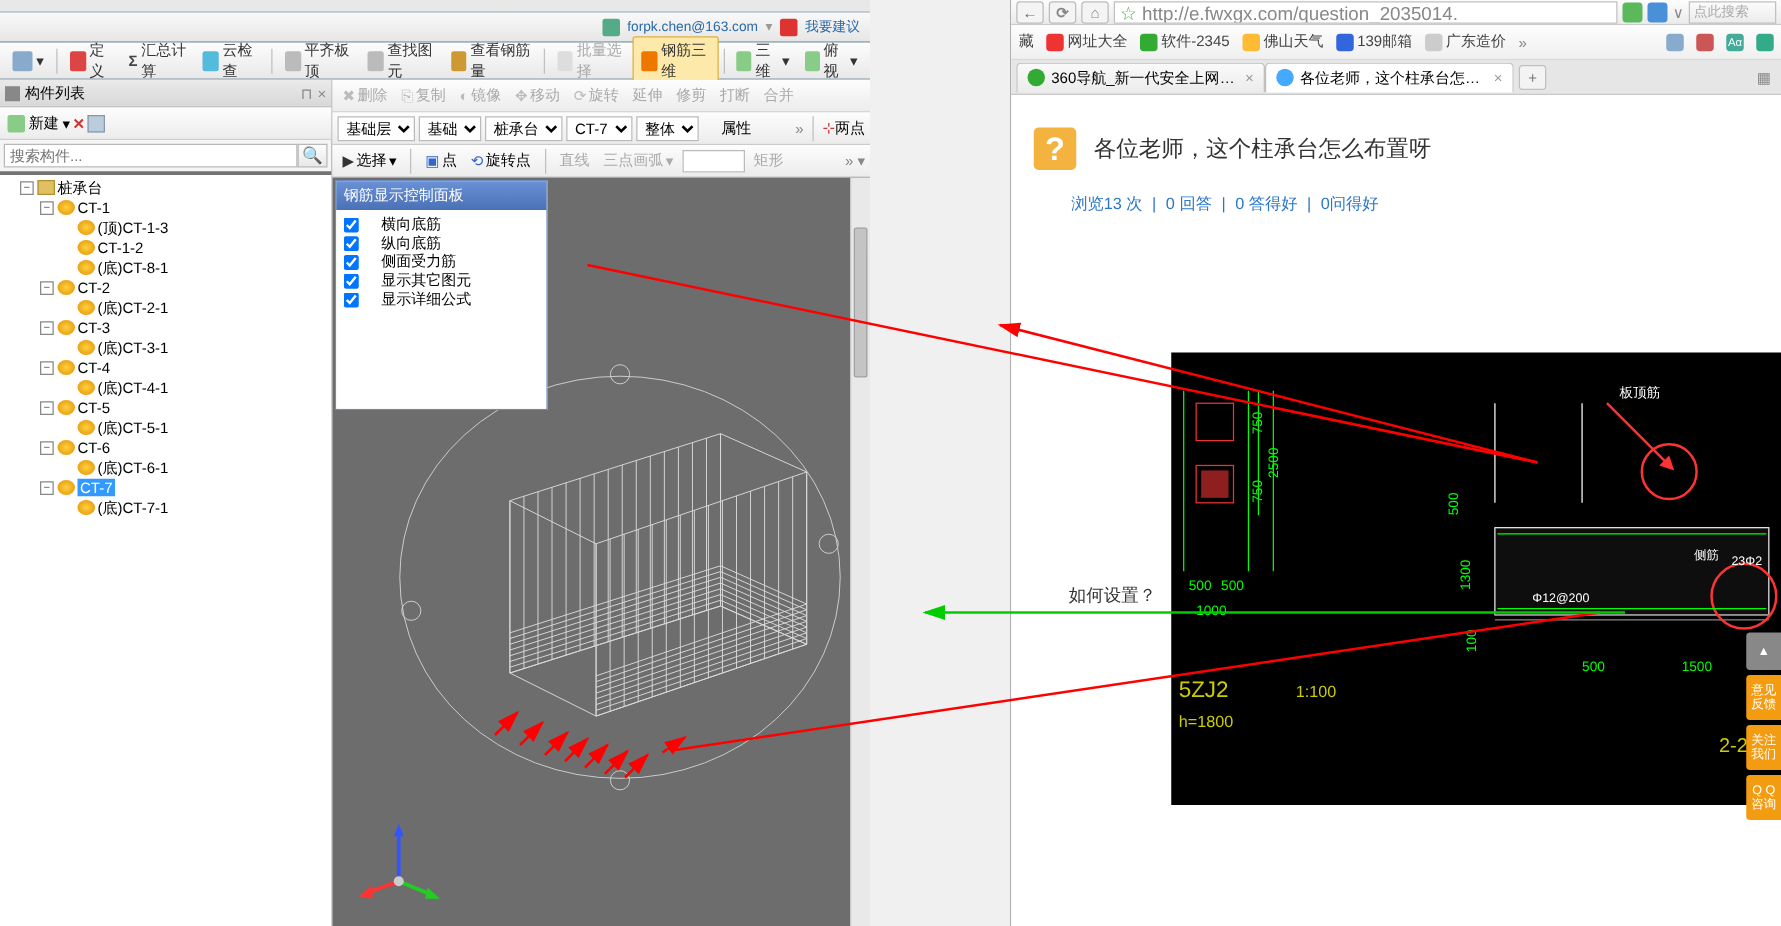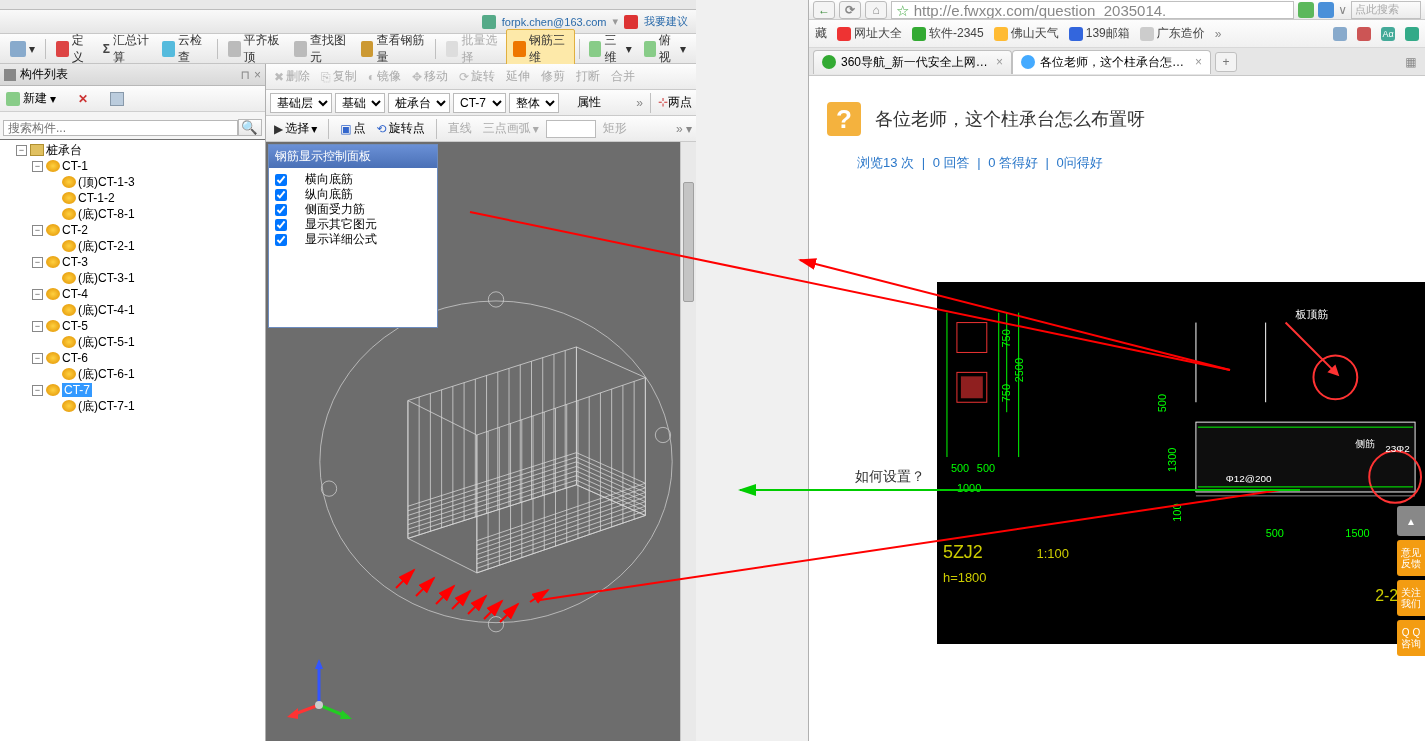--- a/index.html
+++ b/index.html
@@ -20,23 +20,23 @@
   .tico { width: 16px; height: 16px; border-radius: 2px; }
   .sep { width: 1px; height: 20px; background: #c0c0c0; margin: 0 4px; }
   .tbtn.active { background: #fde9a9; border: 1px solid #e0b040; }
 
   .body-area { position: absolute; left: 0; top: 64px; right: 0; bottom: 0; display: flex; }
 
   
   .left-panel { width: 266px; background: #f5f5f5; border-right: 1px solid #b0b0b0; display: flex; flex-direction: column; }
   .panel-title { height: 22px; background: linear-gradient(#eaeaea,#d8d8d8); border-bottom: 1px solid #b8b8b8; display: flex; align-items: center; font-size: 12px; padding: 0 4px; gap: 4px; }
   .panel-title .pin { width: 12px; height: 12px; background:#888; }
-  .panel-toolbar { height: 26px; background: linear-gradient(#fdfdfd,#ececec); border-bottom: 1px solid #cfcfcf; display: flex; align-items: center; padding: 0 6px; gap: 22px; font-size: 12px; }
+  .panel-toolbar { height: 26px; background: linear-gradient(#fdfdfd,#ececec); border-bottom: 1px solid #cfcfcf; display: flex; align-items: center; padding: 0 6px; gap: 2px; font-size: 12px; }
   .panel-toolbar .nb { display:flex; align-items:center; gap:3px; cursor:pointer;}
-  .panel-search { height: 28px; display: flex; padding: 3px; gap: 0; border-bottom: 1px solid #737373; align-items: flex-end; }
+  .panel-search { height: 28px; display: flex; padding: 3px; gap: 0; border-bottom: 3px solid #737373; }
   .panel-search input { flex: 1; border: 1px solid #b8b8b8; font-size: 12px; padding: 0 4px; }
   .panel-search button { width: 24px; border: 1px solid #b8b8b8; background: linear-gradient(#fdfdfd,#e8e8e8); cursor:pointer; }
 
   .tree { flex: 1; overflow: auto; font-size: 12px; padding: 2px 2px; background:#fff; }
   .tree-node { display: flex; align-items: center; height: 16px; white-space: nowrap; cursor:pointer;}
   .tree-toggle { width: 11px; height: 11px; border: 1px solid #888; font-size: 9px; line-height: 9px; text-align: center; margin-right: 3px; background:#fff; color:#555;}
   .tree-icon { width: 14px; height: 12px; margin-right: 2px; }
   .tree-icon.folder { background:#e0c060; border:1px solid #b09030;}
   .tree-icon.orange { background: radial-gradient(#ffd040,#e09000); border-radius:50%; }
   .tree-label.selected { background: #3399ff; color: #fff; padding: 0 2px; }

